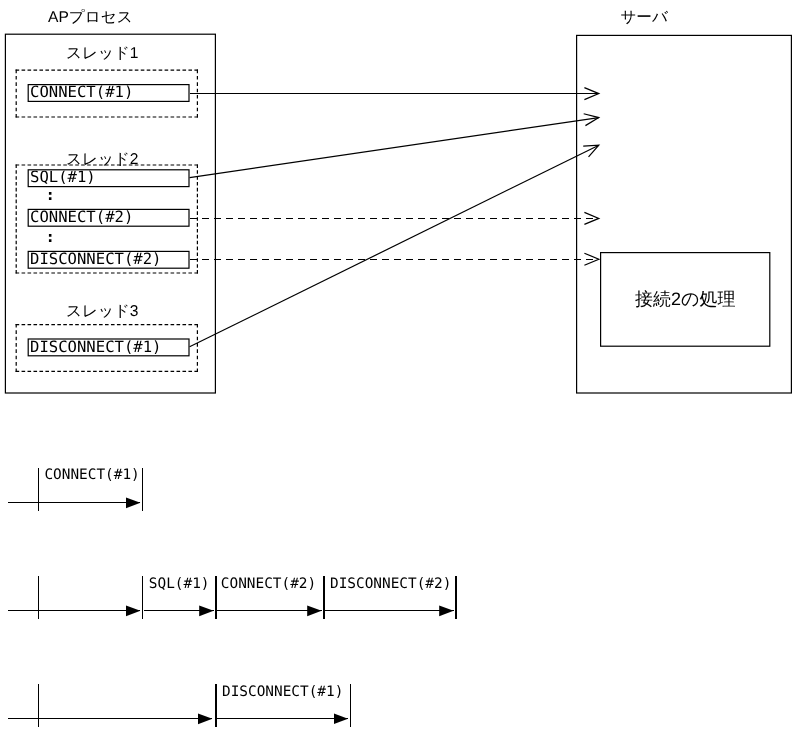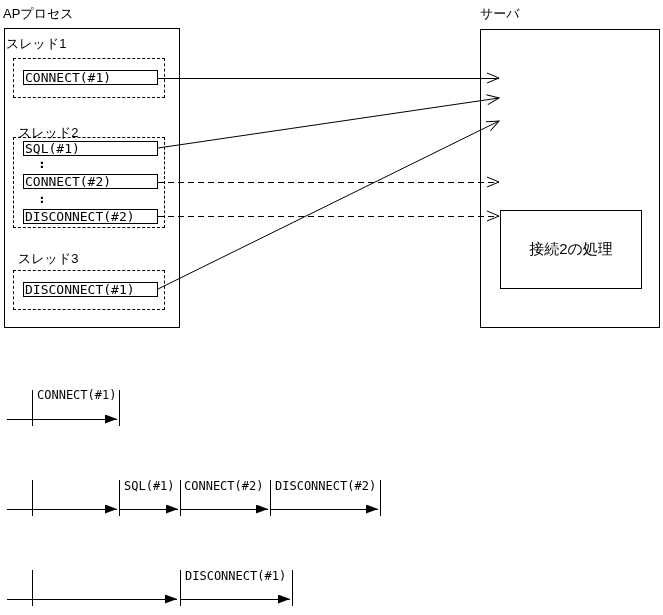--- a/index.html
+++ b/index.html
@@ -10,20 +10,21 @@
     background: #ffffff;
     font-family: "Liberation Sans", sans-serif;
     color: #000000;
     overflow: hidden;
   }
   .jp {
     position: absolute;
     font: 13px/14px "Liberation Sans", sans-serif;
     color: #000;
     white-space: nowrap;
+    margin-left: 37px;
   }
   .frame {
     position: absolute;
     border: 1px solid #000;
     box-sizing: border-box;
     background: transparent;
   }
   .dashedframe {
     position: absolute;
     border: 1px dashed #000;
@@ -72,21 +73,21 @@
   svg.overlay line.dash { stroke-dasharray: 6 4; }
 </style>
 </head>
 <body>
 
 <div id="stage">
 
   <div class="jp" style="left:3px; top:7px;">APプロセス</div>
   <div class="frame" style="left:4px; top:28px; width:176px; height:300px;"></div>
 
-  <div class="jp" style="left:6px; top:37px;">スレッド1</div>
+  <div class="jp" style="left:18px; top:37px;">スレッド1</div>
   <div class="dashedframe" style="left:13px; top:58px; width:152px; height:40px;"></div>
   <div class="callbox" style="left:23px; top:70px; width:135px; height:15px;">CONNECT(#1)</div>
 
   <div class="jp" style="left:18px; top:126px;">スレッド2</div>
   <div class="dashedframe" style="left:13px; top:137px; width:152px; height:91px;"></div>
   <div class="callbox" style="left:23px; top:141px; width:135px; height:15px;">SQL(#1)</div>
   <div class="ellipsis" style="left:38px; top:158px;">:</div>
   <div class="callbox" style="left:23px; top:174px; width:135px; height:15px;">CONNECT(#2)</div>
   <div class="ellipsis" style="left:38px; top:193px;">:</div>
   <div class="callbox" style="left:23px; top:209px; width:135px; height:15px;">DISCONNECT(#2)</div>

